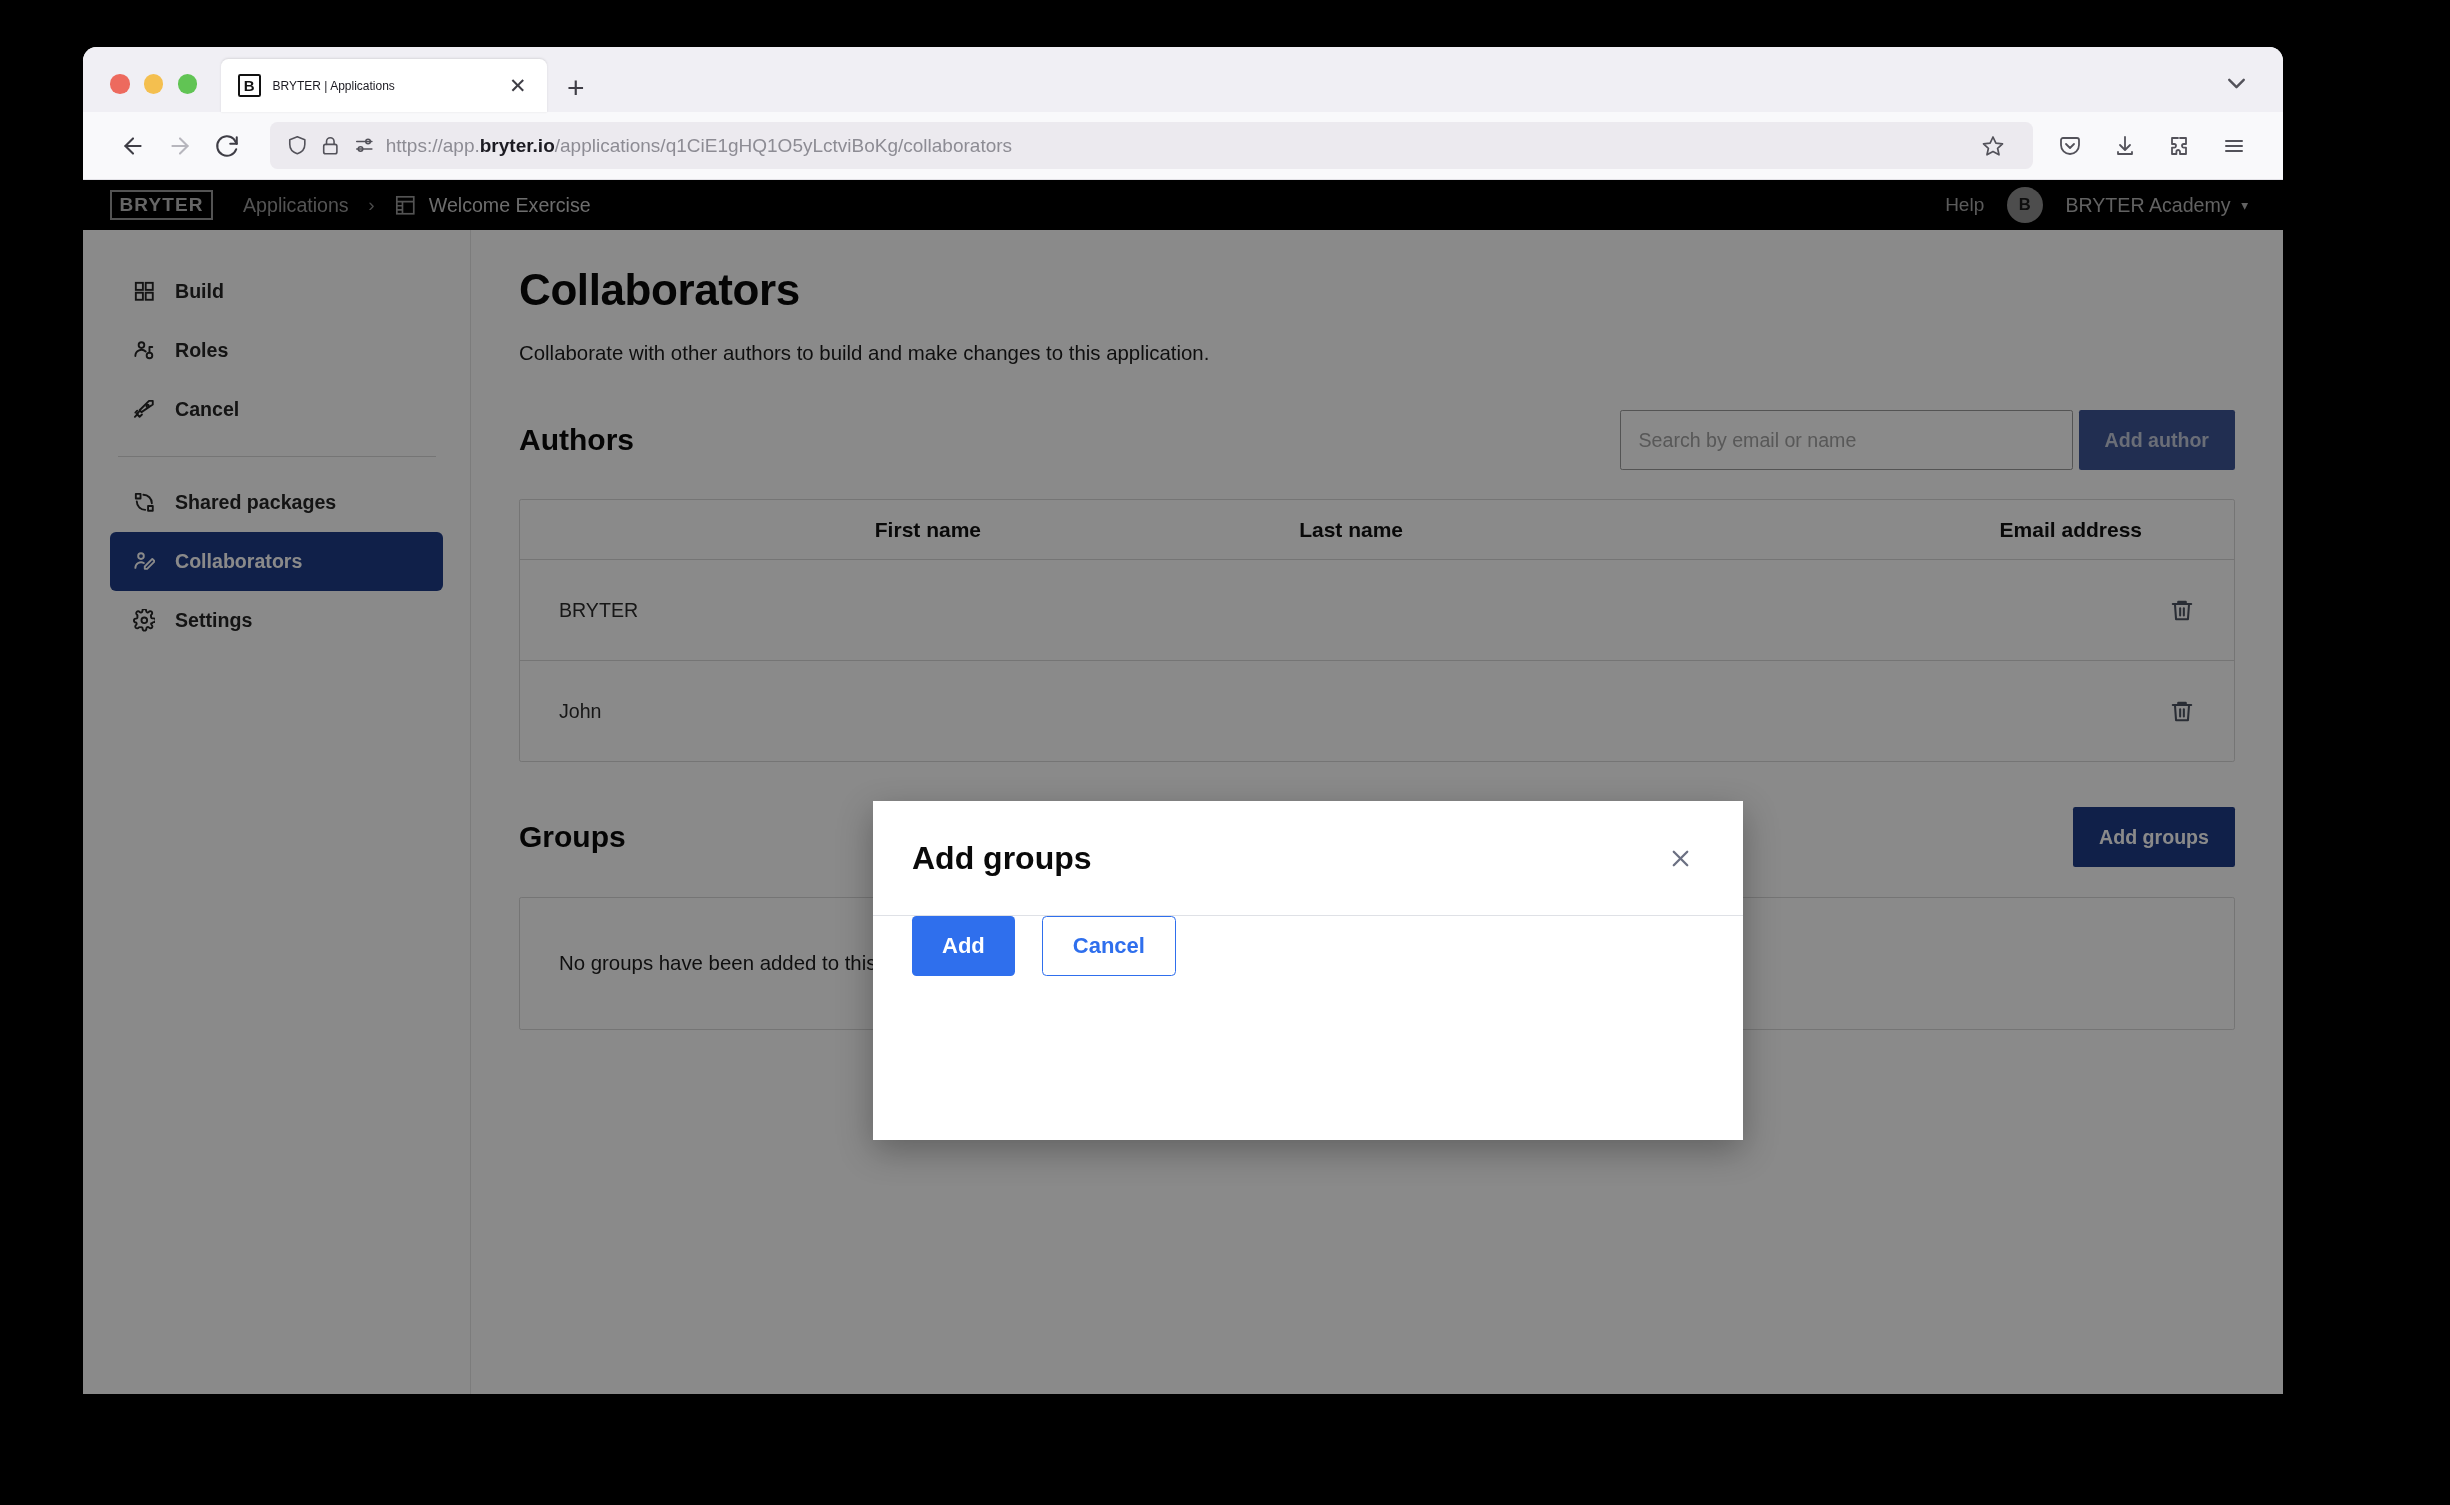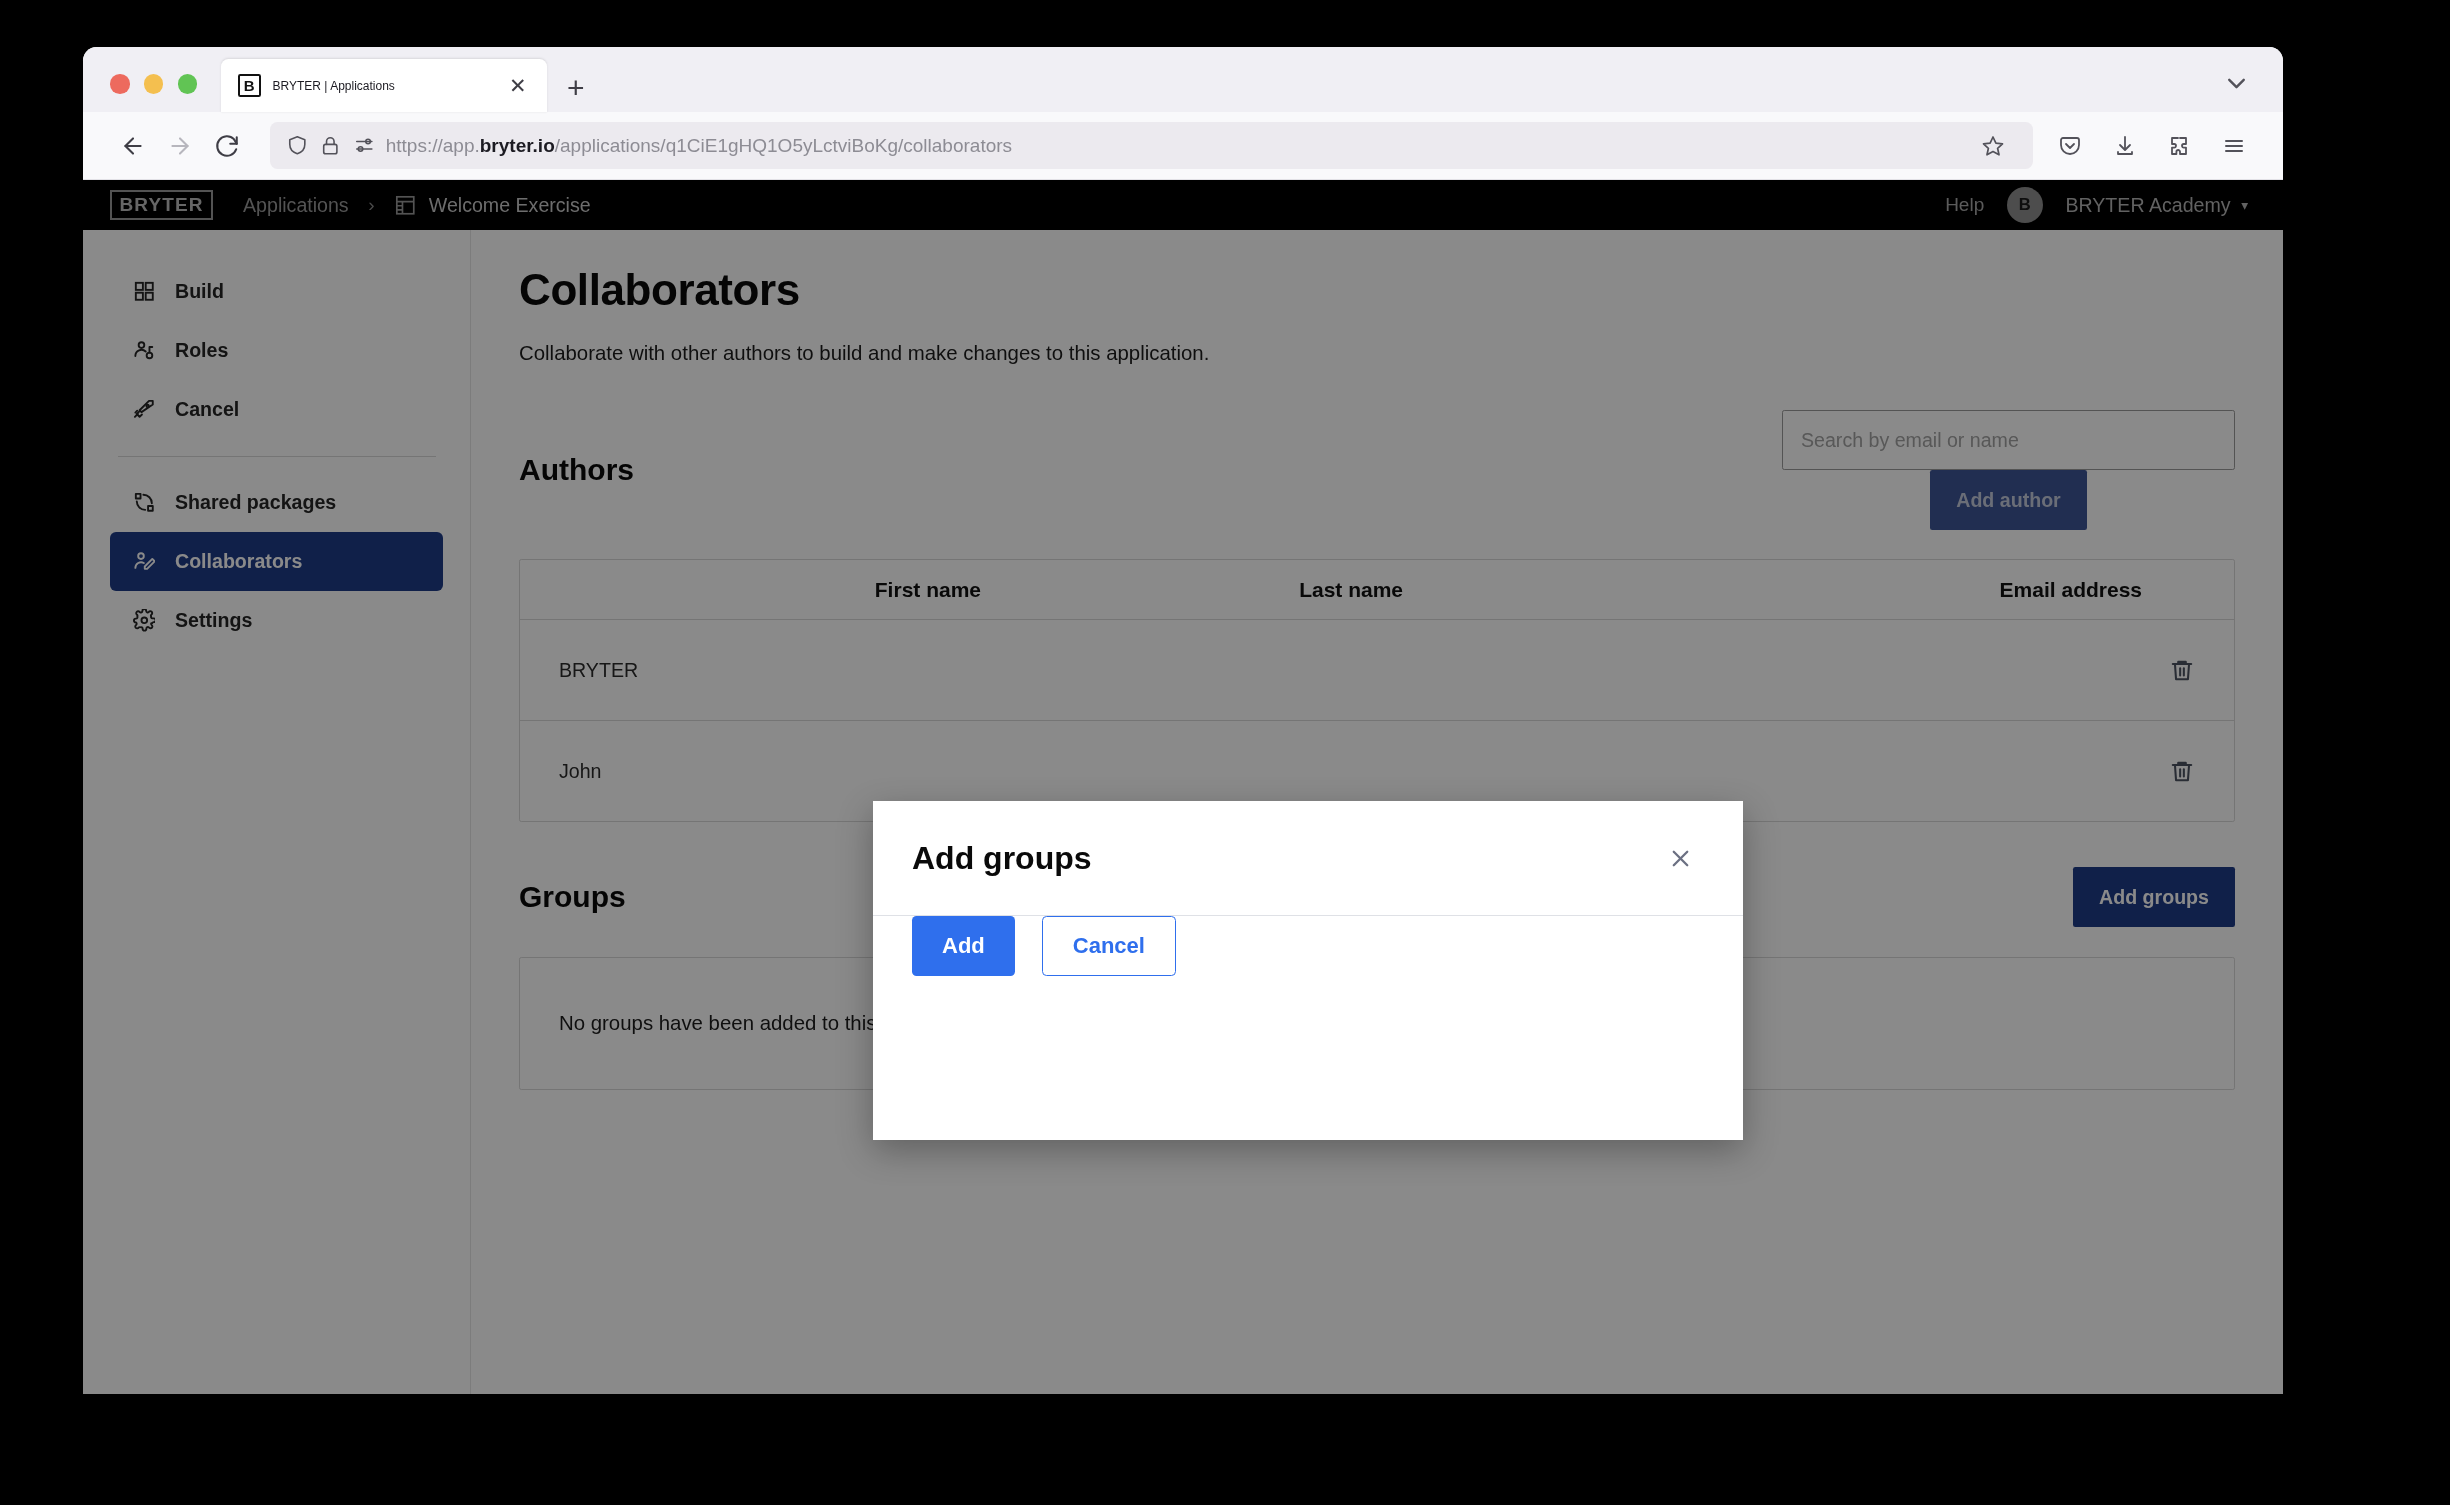--- a/index.html
+++ b/index.html
@@ -191,21 +191,21 @@
   }
   .page-sub {
     margin-top: 27px;
     font-size: 20.4px; color: #1d1d1d;
   }
   .section-row {
     margin-top: 45px;
     display: flex; align-items: center;
   }
   .section-title { font-size: 30px; font-weight: 700; color: #0a0a0a; }
-  .section-actions { margin-left: auto; display: flex; align-items: center; gap: 0; flex-direction: column; }
+  .section-actions { margin-left: auto; display: flex; align-items: center; gap: 6px; }
   .search-input {
     width: 453px; height: 60px;
     border: 1.5px solid #9b9b9b;
     border-radius: 2.3px;
     padding: 0 18px;
     font-size: 19.6px;
     font-family: "Liberation Sans", sans-serif;
     color: #1d1d1d;
     background: transparent;
   }

